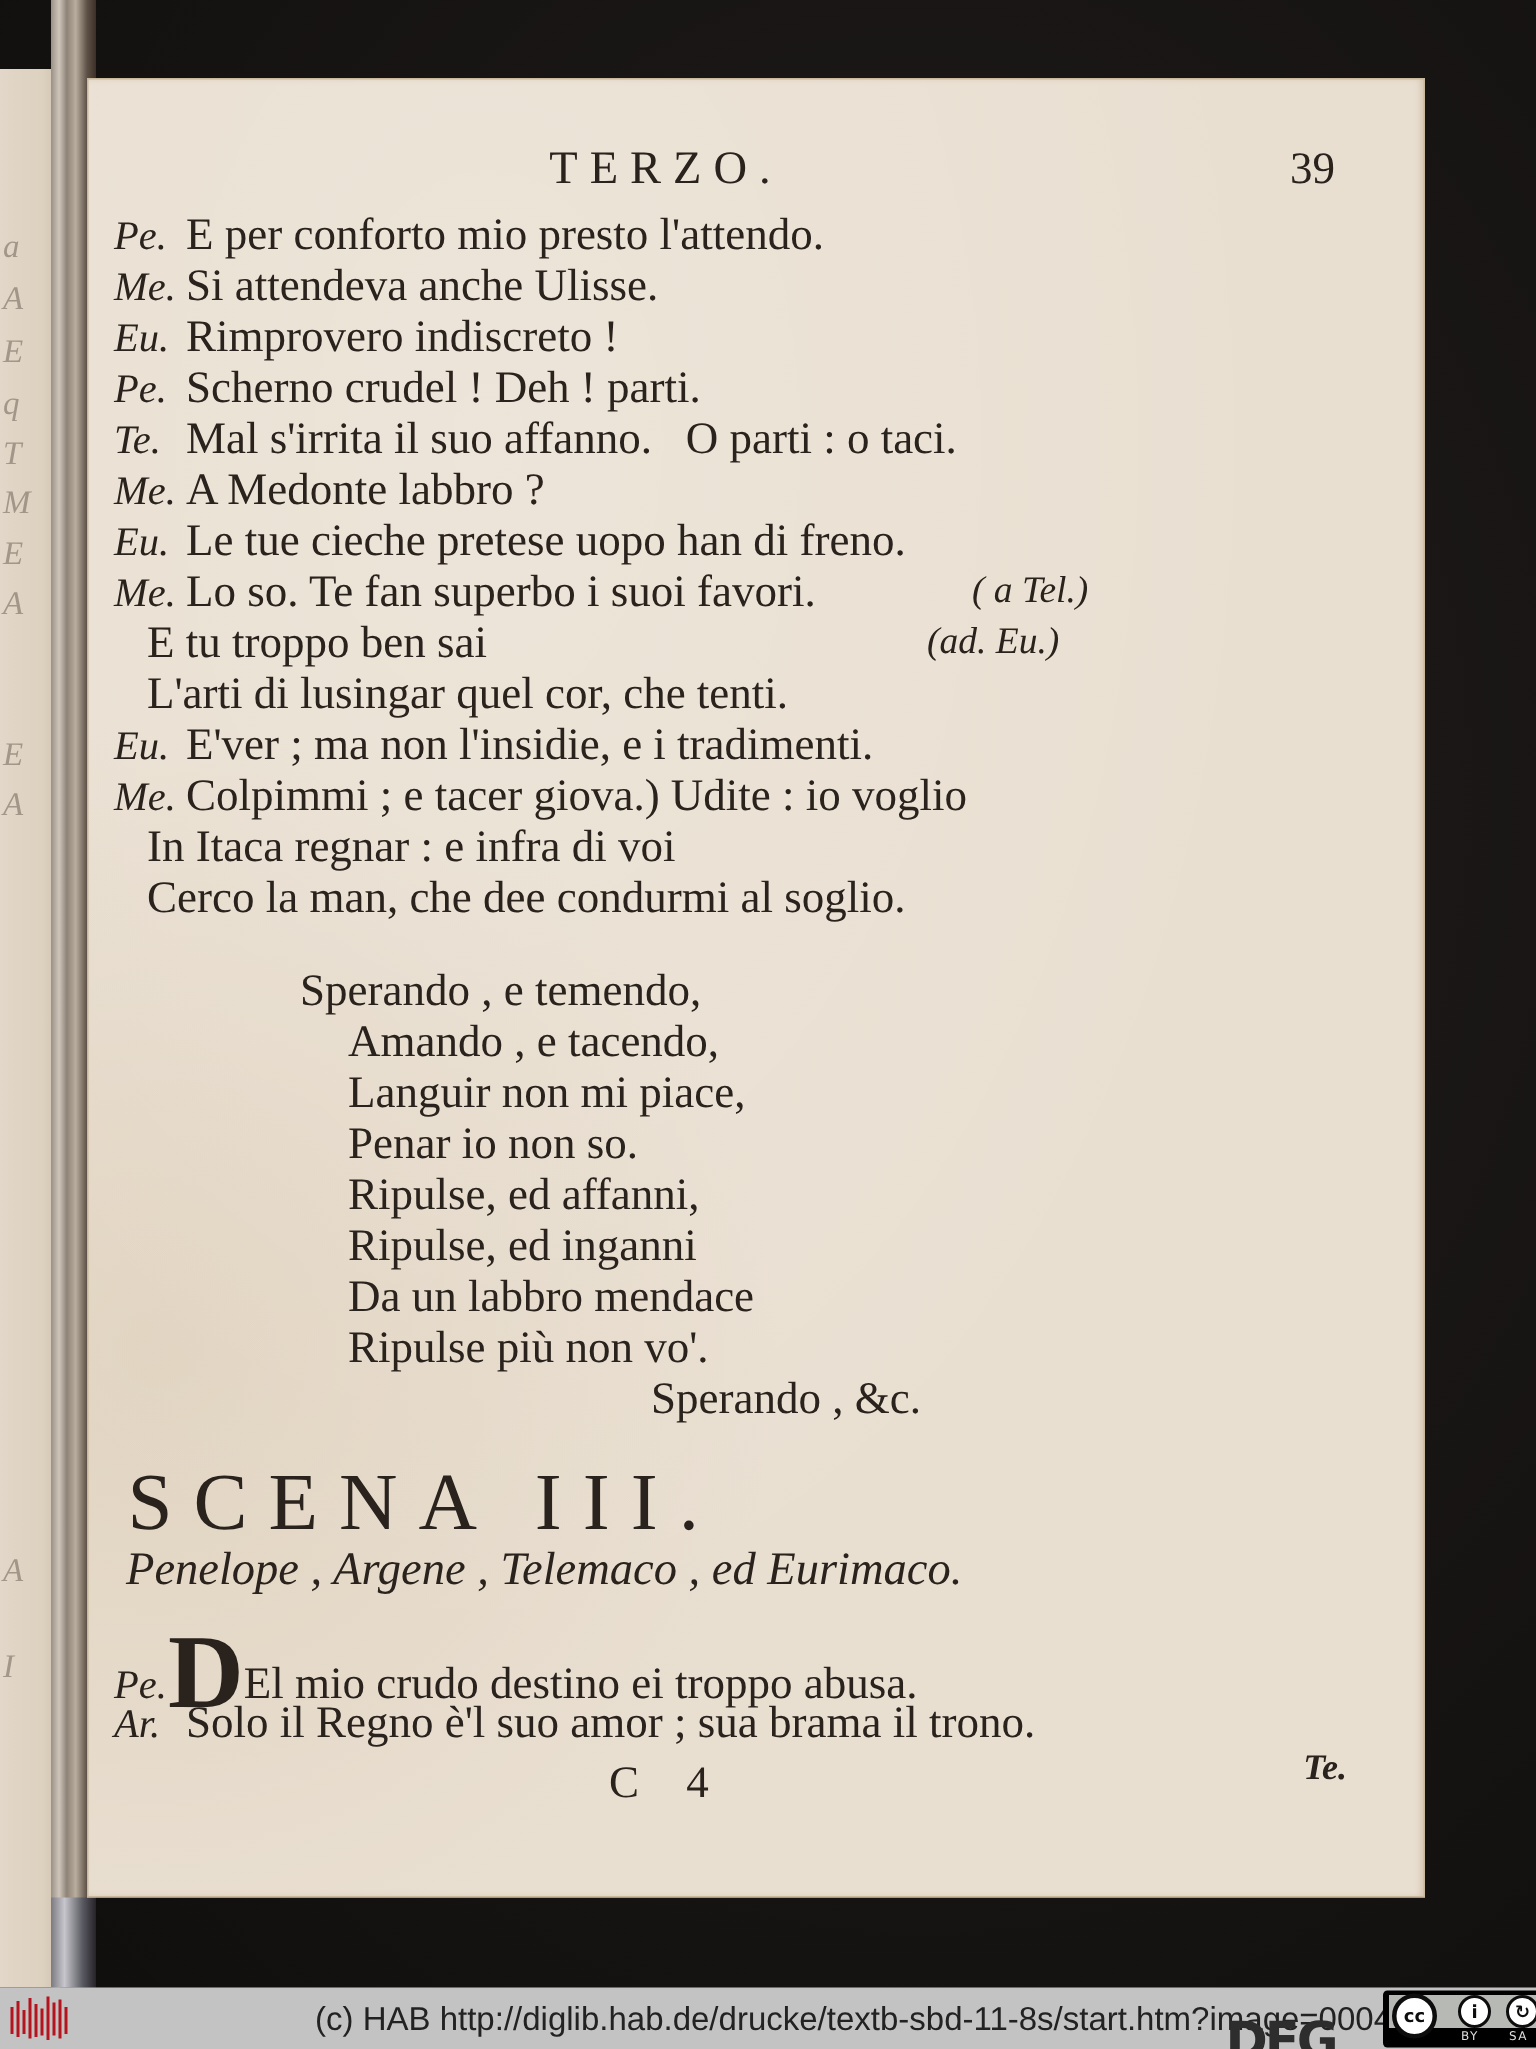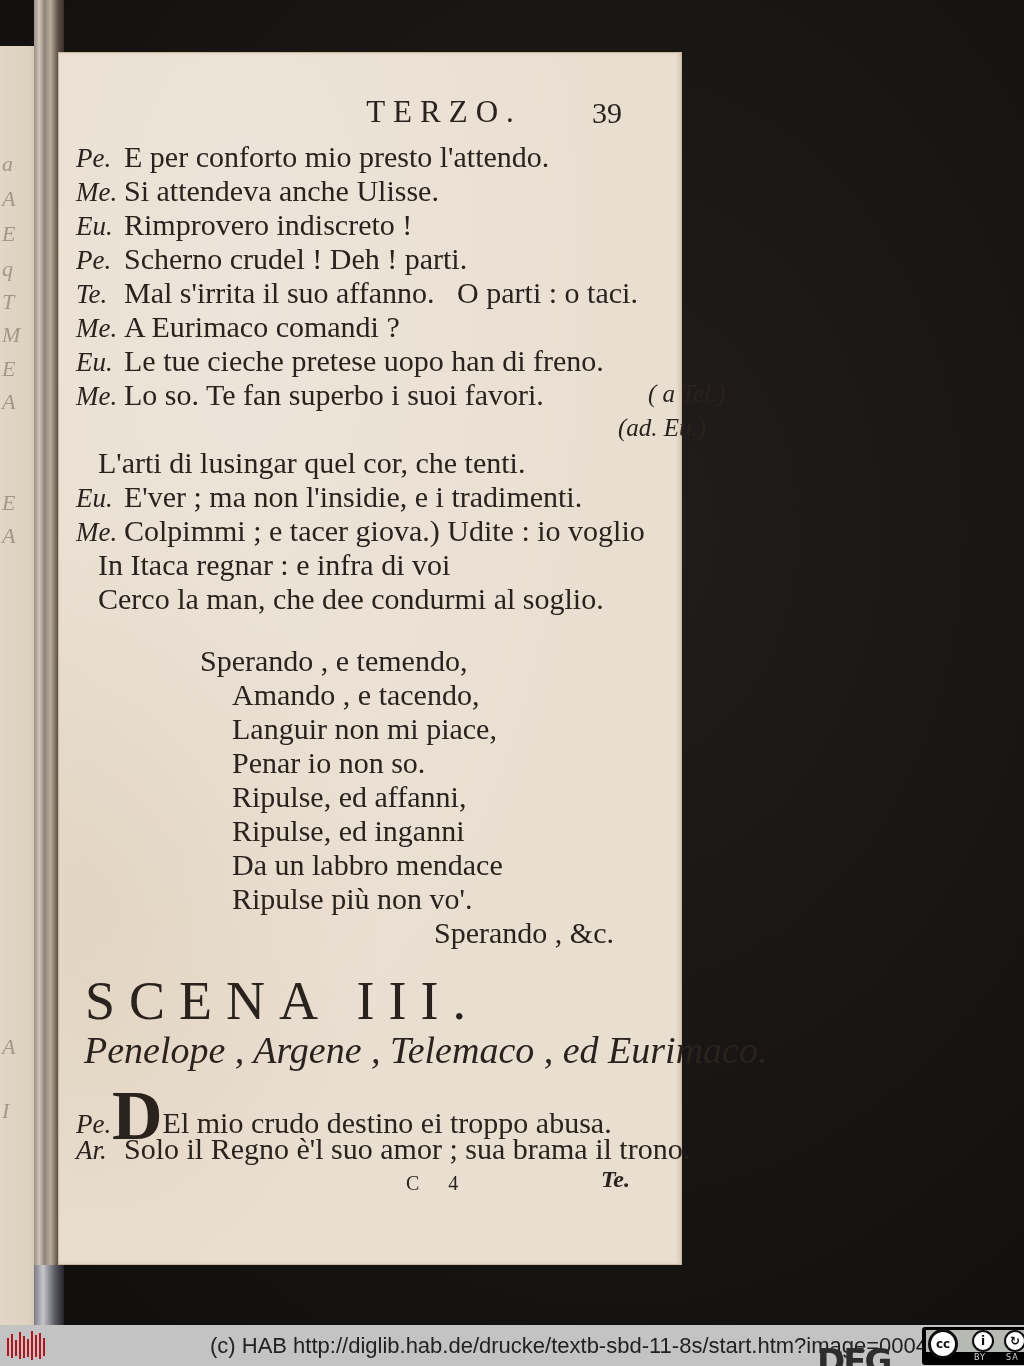--- a/index.html
+++ b/index.html
@@ -24,21 +24,21 @@
   .gutter {
     position: absolute; left: 34px; top: 0; width: 30px; height: 1325px;
     background: linear-gradient(to right, #9a9086 0%, #cfc6bb 18%, #8e8377 35%, #b9ad9d 55%, #5d5147 80%, #3b2f27 100%);
   }
   .gutter-bottom {
     position: absolute; left: 34px; top: 1265px; width: 30px; height: 60px;
     background: linear-gradient(to right, #7a7a80, #c6c6cc 30%, #5a5a62 70%, #262228);
   }
   
   .page {
-    position: absolute; left: 58px; top: 52px; width: 624px; height: 1213px;
+    position: absolute; left: 58px; top: 52px; width: 892px; height: 1213px;
     background: #e9dfd1;
     background-image:
       radial-gradient(ellipse at 30% 20%, rgba(255,255,255,.18) 0%, rgba(255,255,255,0) 60%),
       radial-gradient(ellipse at 5% 70%, rgba(190,160,120,.18) 0%, rgba(190,160,120,0) 35%);
     box-shadow: inset 0 0 0 1px #c9b79e, inset -3px 0 4px rgba(150,110,70,.25);
     color: #2a231d;
   }
   .running-head {
     position: absolute; top: 42px; left: 0; width: 752px; text-align: center;
     font-size: 31px; letter-spacing: 8px;
@@ -57,28 +57,28 @@
   .cont { margin-left: 40px; }
   .aside {
     position: absolute; font-style: italic; font-size: 25px; white-space: nowrap;
   }
   .verse { position: absolute; font-size: 30px; line-height: 34px; white-space: nowrap; }
   .scene-title {
     position: absolute; top: 918px; left: 0; width: 752px; text-align: left;
     font-size: 54px; letter-spacing: 14px; padding-left: 27px;
   }
   .cast {
-    position: absolute; top: 976px; left: 26px; font-size: 38px; font-style: italic; white-space: nowrap;
+    position: absolute; top: 976px; left: 26px; font-size: 31px; font-style: italic; white-space: nowrap;
   }
   .dropcap-line { position: absolute; top: 1036px; left: 0; font-size: 30px; white-space: nowrap; }
   .dropcap {
     display: inline-block; font-size: 70px; font-weight: bold; line-height: 56px;
     vertical-align: -6px; margin-right: 0px; font-family: "Liberation Serif", serif;
   }
-  .signature { position: absolute; top: 1120px; left: 348px; font-size: 20px; letter-spacing: 12px; }
+  .signature { position: absolute; top: 1120px; left: 348px; font-size: 30px; letter-spacing: 12px; }
   .catchword { position: absolute; top: 1114px; right: 52px; font-size: 24px; font-style: italic; font-weight: bold; }
   
   .footer {
     position: absolute; left: 0; top: 1325px; width: 1024px; height: 41px;
     background: #c3c3c3; display: flex; align-items: center;
   }
   .hab-logo { position: absolute; left: 6px; top: 5px; width: 40px; height: 31px; }
   .copyright {
     position: absolute; left: 210px; top: 8px; font-family: "Liberation Sans", sans-serif;
     font-size: 22px; color: #222; white-space: nowrap;
@@ -136,24 +136,25 @@
 
 <div class="page">
   <div class="running-head"><span>TERZO.</span></div>
   <div class="folio">39</div>
 
   <div class="line" style="top:88px"><span class="spk">Pe.</span><span>E per conforto mio presto l'attendo.</span></div>
   <div class="line" style="top:122px"><span class="spk">Me.</span><span>Si attendeva anche Ulisse.</span></div>
   <div class="line" style="top:156px"><span class="spk">Eu.</span><span>Rimprovero indiscreto !</span></div>
   <div class="line" style="top:190px"><span class="spk">Pe.</span><span>Scherno crudel ! Deh ! parti.</span></div>
   <div class="line" style="top:224px"><span class="spk">Te.</span><span style="white-space:pre">Mal s'irrita il suo affanno.   O parti : o taci.</span></div>
-  <div class="line" style="top:258px"><span class="spk">Me.</span><span>A Eurimaco comandi ?</span></div>
+  <div class="line" style="top:258px"><span class="spk">Me.</span><span>A Medonte labbro ?</span></div>
   <div class="line" style="top:292px"><span class="spk">Eu.</span><span>Le tue cieche pretese uopo han di freno.</span></div>
   <div class="line" style="top:326px"><span class="spk">Me.</span><span>Lo so. Te fan superbo i suoi favori.</span></div>
   <div class="aside" style="top:328px; left:590px">( a Tel.)</div>
+  <div class="line" style="top:360px"><span class="cont">E tu troppo ben sai</span></div>
   <div class="aside" style="top:362px; left:560px">(ad. Eu.)</div>
   <div class="line" style="top:394px"><span class="cont">L'arti di lusingar quel cor, che tenti.</span></div>
   <div class="line" style="top:428px"><span class="spk">Eu.</span><span>E'ver ; ma non l'insidie, e i tradimenti.</span></div>
   <div class="line" style="top:462px"><span class="spk">Me.</span><span>Colpimmi ; e tacer giova.) Udite : io voglio</span></div>
   <div class="line" style="top:496px"><span class="cont">In Itaca regnar : e infra di voi</span></div>
   <div class="line" style="top:530px"><span class="cont">Cerco la man, che dee condurmi al soglio.</span></div>
 
   <div class="verse" style="top:592px; left:142px">Sperando , e temendo,</div>
   <div class="verse" style="top:626px; left:174px">Amando , e tacendo,</div>
   <div class="verse" style="top:660px; left:174px">Languir non mi piace,</div>

